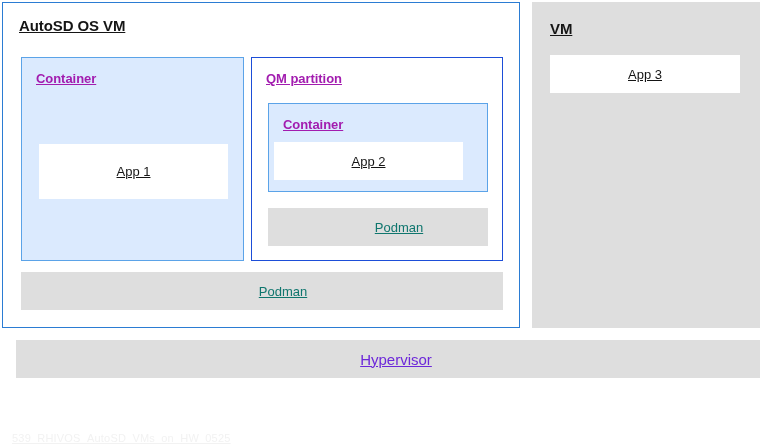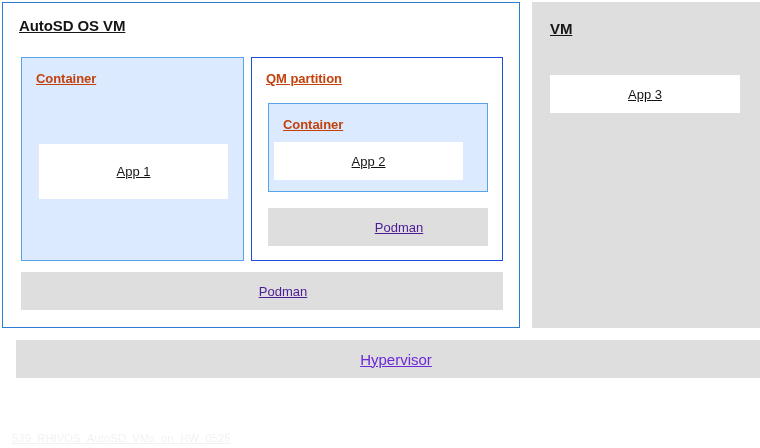--- a/index.html
+++ b/index.html
@@ -34,21 +34,21 @@
 
   
   .container-box {
     background: #dbeafe;
     border: 1px solid #5ba3e8;
   }
   .box-title {
     position: absolute;
     left: 14px; top: 13px;
     font-size: 13px; font-weight: bold;
-    color: #c2410c;
+    color: #a21caf;
     letter-spacing: -0.05px;
   }
 
   
   .container-1 { left: 18px; top: 54px; width: 223px; height: 204px; }
 
   
   .qm-partition {
     left: 248px; top: 54px; width: 252px; height: 204px;
     background: #ffffff;
@@ -62,30 +62,30 @@
   .app-chip {
     background: #ffffff;
     display: flex;
     align-items: center;
     justify-content: center;
     font-size: 13px;
     color: #151515;
   }
   .app-1 { left: 17px; top: 86px; width: 189px; height: 55px; }
   .app-2 { left: 5px; top: 38px; width: 189px; height: 38px; }
-  .app-3 { left: 550px; top: 55px; width: 190px; height: 38px; margin-top: 20px; }
+  .app-3 { left: 550px; top: 55px; width: 190px; height: 38px; }
 
   
   .grey-bar {
     background: #dedede;
     display: flex;
     align-items: center;
     justify-content: center;
     font-size: 13px;
-    color: #4c1d95;
+    color: #0f766e;
     padding-left: 42px;
   }
   .podman-qm   { left: 16px;  top: 150px; width: 220px; height: 38px; }
   .podman-host { left: 18px;  top: 269px; width: 482px; height: 38px; }
 
   .layer-bar {
     left: 16px; width: 760px; height: 38px;
     background: #dedede;
     display: flex;
     align-items: center;

